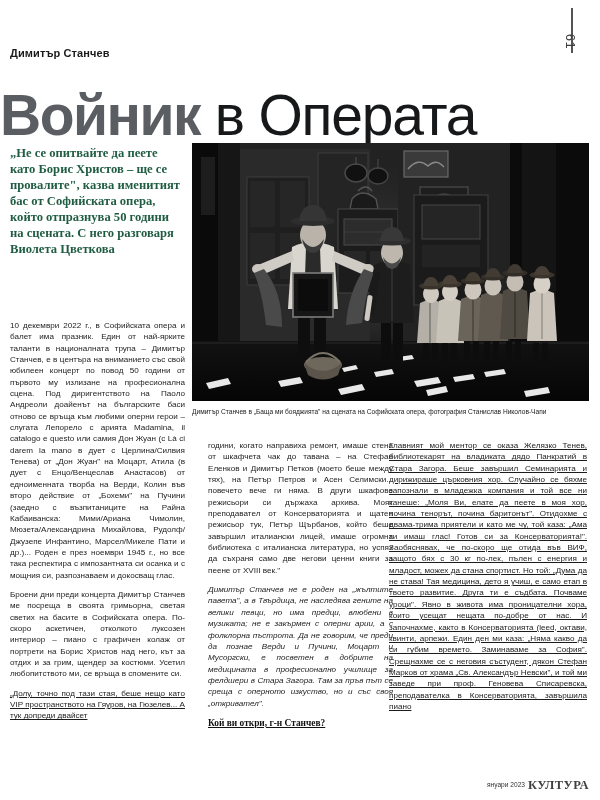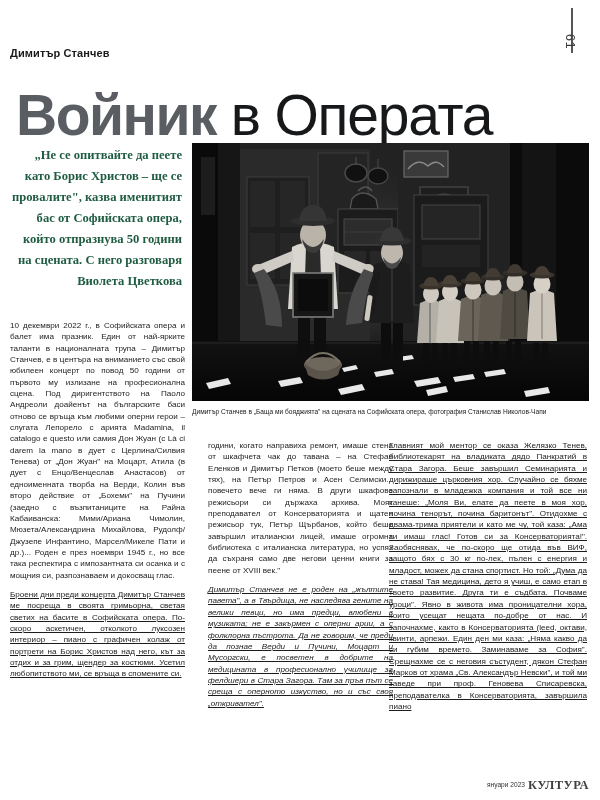--- a/index.html
+++ b/index.html
@@ -51,21 +51,21 @@
     position: absolute;
     left: 10px;
     top: 47px;
     font-size: 11px;
     font-weight: bold;
     letter-spacing: 0.1px;
     color: #1a1a1a;
   }
   .headline {
     position: absolute;
-    left: 16px;
+    left: 0;
     top: 66px;
     white-space: nowrap;
     line-height: 1;
     text-align: right;
   }
   .headline .h-bold {
     font-size: 57px;
     font-weight: bold;
     color: #5a5e63;
     letter-spacing: -1.5px;
@@ -78,24 +78,23 @@
   }
 
   
   .lede {
     position: absolute;
     left: 10px;
     top: 145px;
     width: 172px;
     font-family: "Liberation Serif", serif;
     font-size: 12.6px;
-    line-height: 21px;
+    line-height: 16px;
     font-weight: bold;
     color: #1f5c42;
-    text-align: right;
   }
 
   
   .photo {
     position: absolute;
     left: 192px;
     top: 143px;
     width: 397px;
     height: 258px;
     background: #0b0b0b;
@@ -365,25 +364,27 @@
 
     <rect x="0" y="0" width="397" height="258" fill="none"></rect>
   </svg>
 </div>
 
 <div class="photo-caption">Димитър Станчев в „Баща ми бояджията" на сцената на Софийската опера, фотография Станислав Николов-Чапи</div>
 
 <div class="col" id="col1">
   <p>10 декември 2022 г., в Софийската опера и балет има празник. Един от най-ярките таланти в националната трупа – Димитър Станчев, е в центъра на вниманието със свой юбилеен концерт по повод 50 години от първото му излизане на професионална сцена. Под диригентството на Паоло Андреоли доайенът на българските баси отново се връща към любими оперни герои – слугата Лепорело с арията Madamina, il catalogo e questo или самия Дон Жуан (с Là ci darem la mano в дует с Церлина/Силвия Тенева) от „Дон Жуан" на Моцарт, Атила (в дует с Енцо/Венцеслав Анастасов) от едноименната творба на Верди, Колин във второ действие от „Бохеми" на Пучини (заедно с възпитаниците на Райна Кабаиванска: Мими/Ариана Чимолин, Мюзета/Александрина Михайлова, Рудолф/Джузепе Инфантино, Марсел/Микеле Пати и др.)... Роден е през ноември 1945 г., но все така респектира с импозантната си осанка и с мощния си, разпознаваем и докосващ глас.</p>
   <p>Броени дни преди концерта Димитър Станчев ме посреща в своята гримьорна, светая светих на басите в Софийската опера. По-скоро аскетичен, отколкото луксозен интериор – пиано с графичен колаж от портрети на Борис Христов над него, кът за отдих и за грим, щендер за костюми. Усетил любопитството ми, се връща в спомените си.</p>
+  <p>„Долу, точно под тази стая, беше нещо като VIP пространството на Гяуров, на Гюзелев... А тук допреди двайсет</p>
 </div>
 
 <div class="col" id="col2">
   <p>години, когато направиха ремонт, имаше стена от шкафчета чак до тавана – на Стефан Еленков и Димитър Петков (моето беше между тях), на Петър Петров и Асен Селимски... повечето вече ги няма. В други шкафове режисьори си държаха архива. Моят преподавател от Консерваторията и щатен режисьор тук, Петър Щърбанов, който беше завършил италиански лицей, имаше огромна библиотека с италианска литература, но успях да съхраня само две негови ценни книги за пеене от XVIII век."</p>
   <p class="it">Димитър Станчев не е роден на „жълтите павета", а в Твърдица, не наследява гените на велики певци, но има предци, влюбени в музиката; не е закърмен с оперни арии, а с фолклорна пъстрота. Да не говорим, че преди да познае Верди и Пучини, Моцарт и Мусоргски, е посветен в добрите на медицината в професионално училище за фелдшери в Стара Загора. Там за пръв път се среща с оперното изкуство, но и със своя „откривател".</p>
+  <p class="qhead">Кой ви откри, г-н Станчев?</p>
 </div>
 
 <div class="col" id="col3">
   <p>Главният мой ментор се оказа Желязко Тенев, библиотекарят на владиката дядо Панкратий в Стара Загора. Беше завършил Семинарията и дирижираше църковния хор. Случайно се бяхме запознали в младежка компания и той все ни канеше: „Моля Ви, елате да пеете в моя хор, почина тенорът, почина баритонът". Отидохме с двама-трима приятели и като ме чу, той каза: „Ама ти имаш глас! Готов си за Консерваторията!". Заобяснявах, че по-скоро ще отида във ВИФ, защото бях с 30 кг по-лек, пълен с енергия и младост, можех да стана спортист. Но той: „Дума да не става! Тая медицина, дето я учиш, е само етап в твоето развитие. Друга ти е съдбата. Почваме уроци". Явно в живота има проницателни хора, които усещат нещата по-добре от нас. И започнахме, както в Консерваторията (leed, октави, квинти, арпежи. Един ден ми каза: „Няма какво да си губим времето. Заминаваме за София". Срещнахме се с неговия състудент, дякон Стефан Марков от храма „Св. Александър Невски", и той ми заведе при проф. Геновева Списаревска, преподавателка в Консерваторията, завършила пиано</p>
 </div>
 
 <div class="footer">
   <span class="f-date">януари 2023</span><span class="f-brand">КУЛТУРА</span>
 </div>
 

